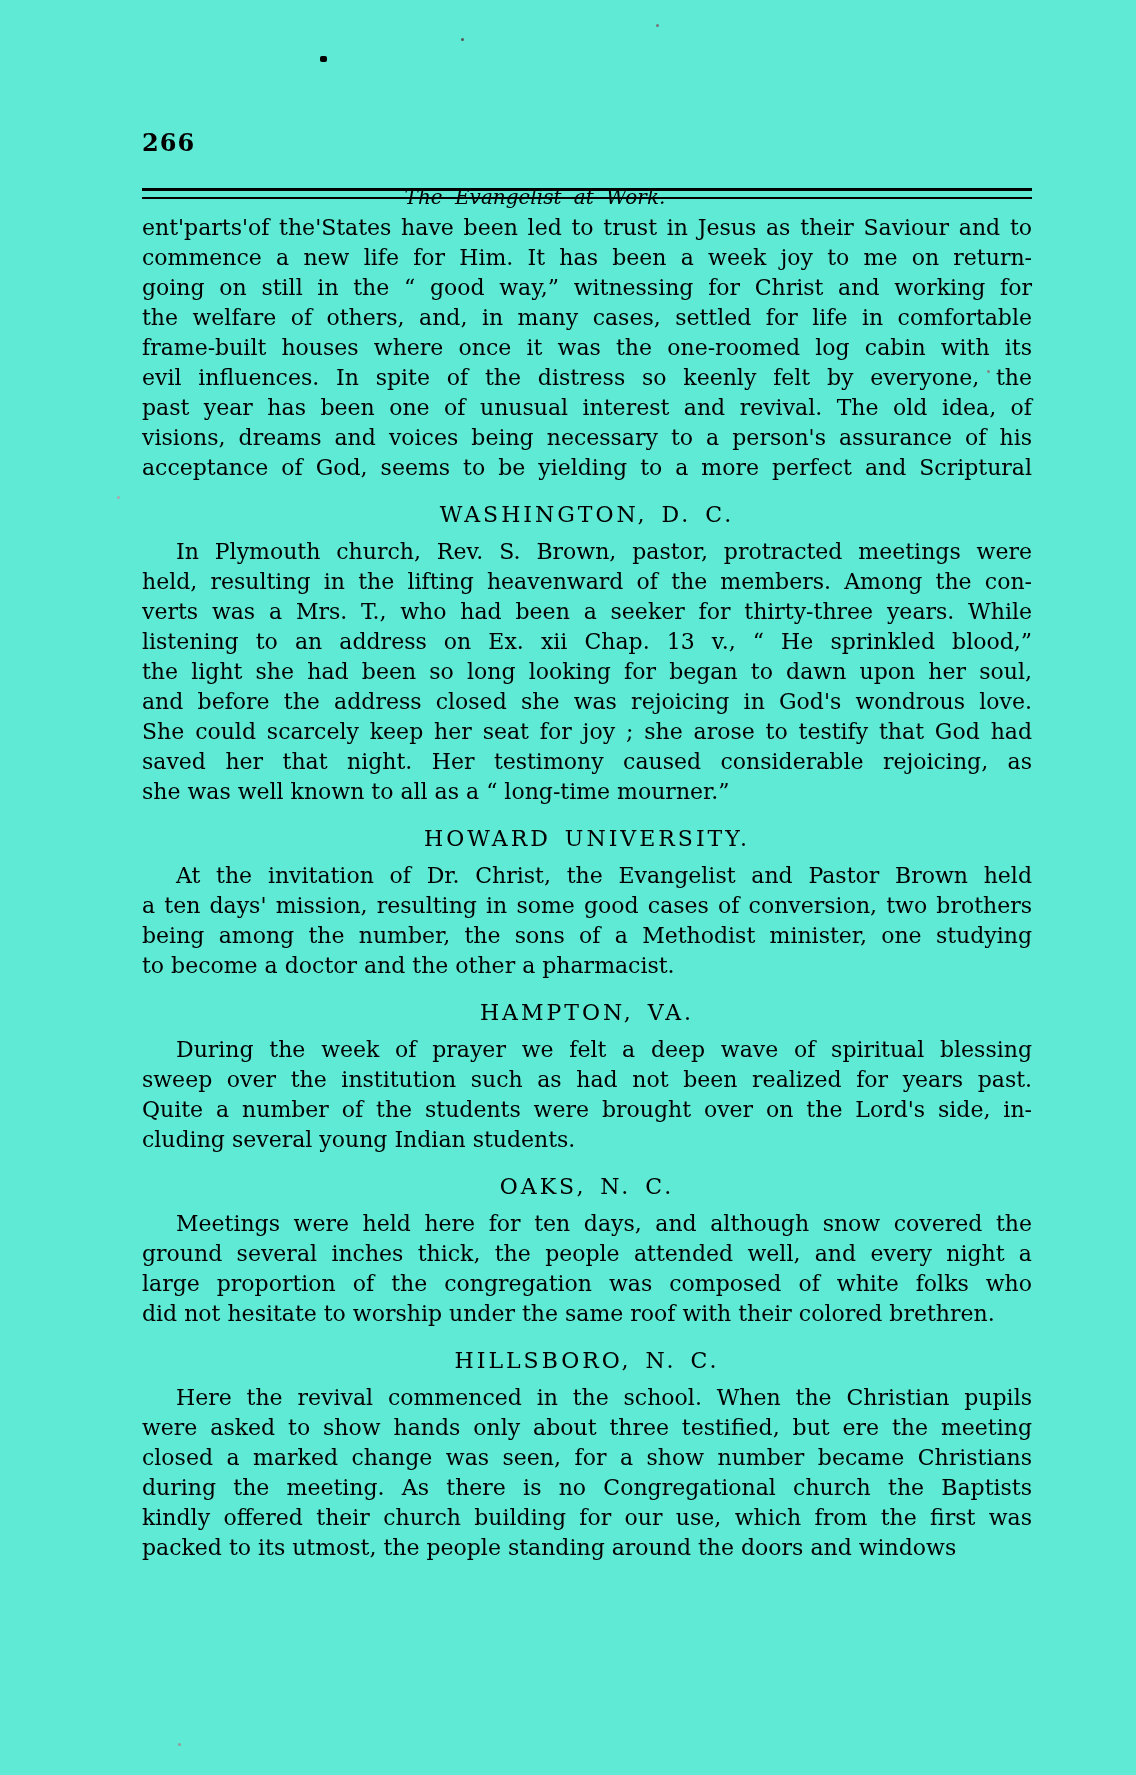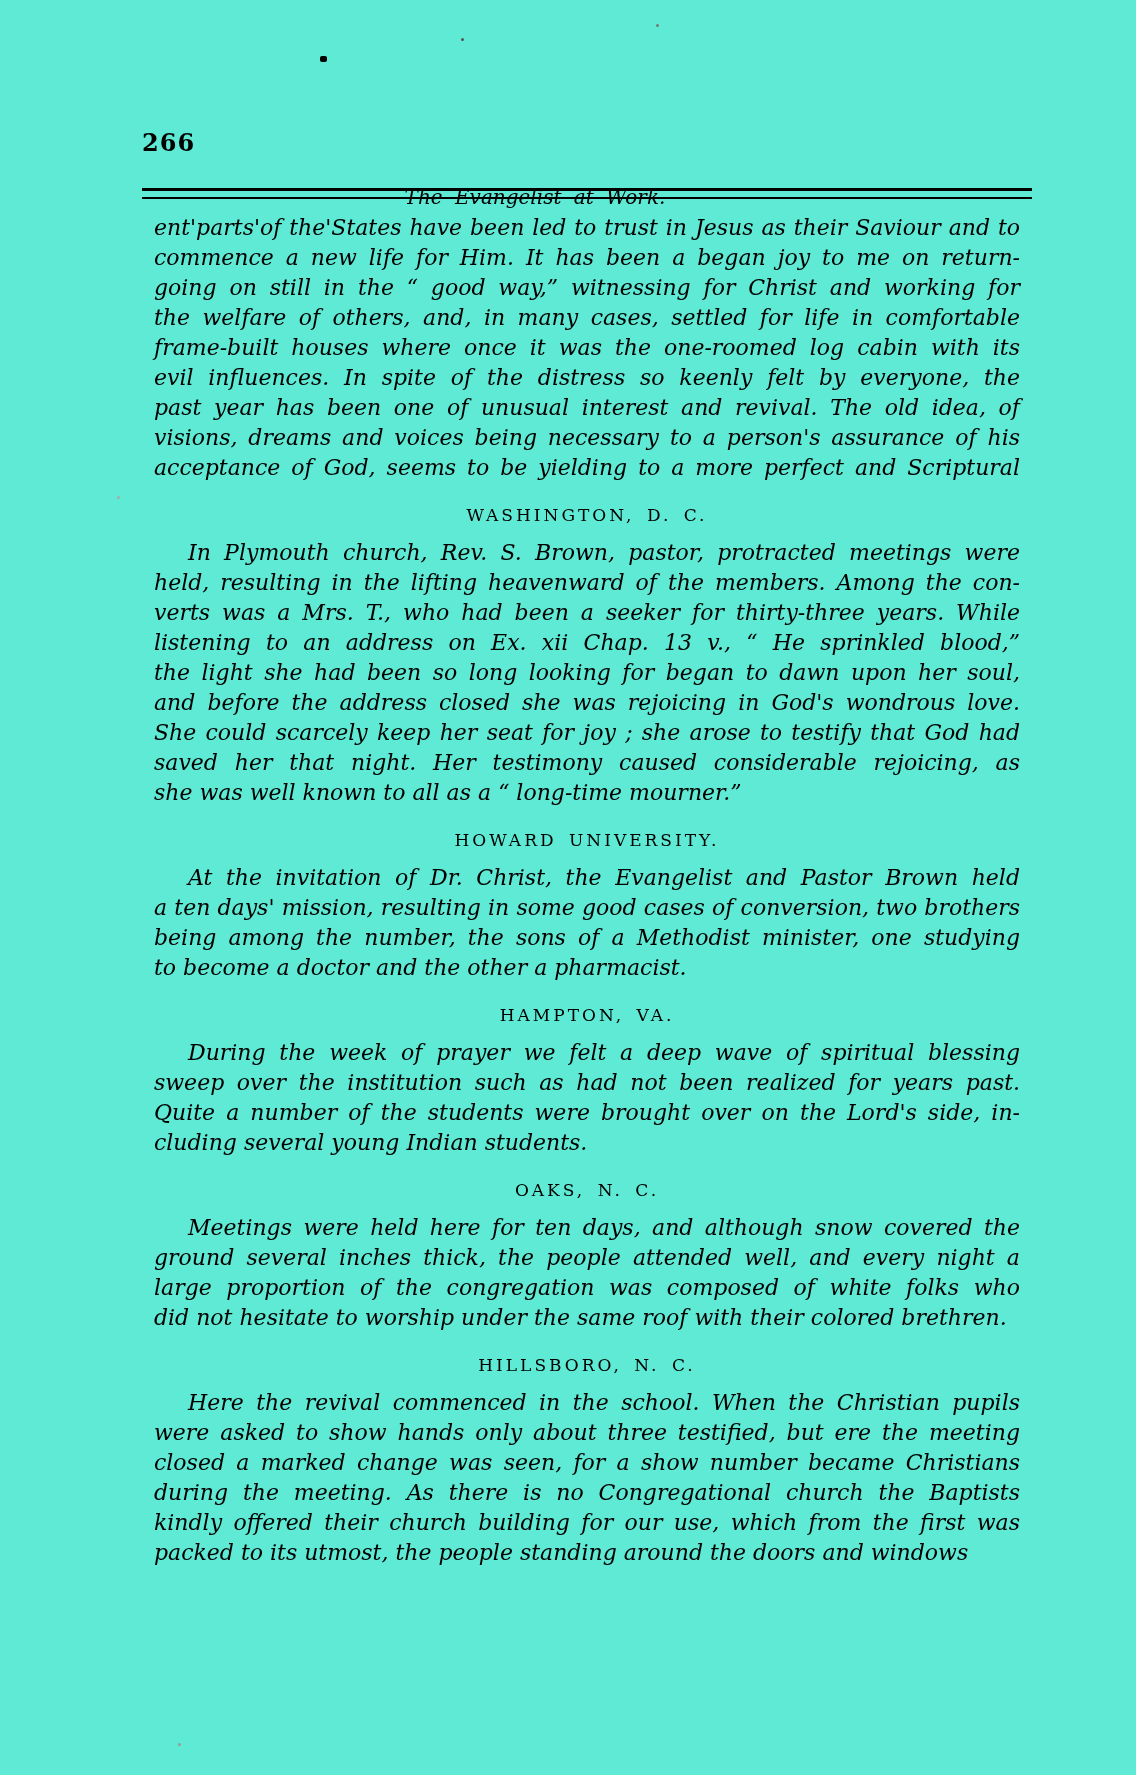--- a/index.html
+++ b/index.html
@@ -47,32 +47,32 @@
     margin-top: 24px;
     height: 6px;
     border-top: 3px solid #000;
     border-bottom: 2px solid #000;
   }
   .body-text {
     margin-top: 14px;
     font-size: 22px;
     line-height: 30px;
   }
-  .para { margin: 12px; font-style: italic; }
+  .para { margin: 0; }
   .line {
     text-align: justify;
     text-align-last: justify;
     white-space: normal;
   }
   .line.last { text-align-last: left; }
   .line.indent { text-indent: 34px; }
   .section-heading {
     margin: 21px 0 11px 0;
     text-align: center;
-    font-size: 17px;
+    font-size: 22px;
     letter-spacing: 3px;
     line-height: 22px;
     word-spacing: 4px;
   }
   .speck {
     position: absolute;
     background: #000;
     border-radius: 50%;
   }
   .speck.s1 { left: 320px; top: 56px;  width: 7px; height: 6px; border-radius: 2px; }
@@ -95,21 +95,21 @@
 
   <div class="content">
     <div class="header-row">
       <span class="page-number">266</span>
       <span class="running-title">The Evangelist at Work.</span>
     </div>
     <div class="header-rule"></div>
     <div class="body-text">
         <div class="para">
           <div class="line">ent'parts'of the'States have been led to trust in Jesus as their Saviour and to</div>
-          <div class="line">commence a new life for Him.  It has been a began joy to me on return-</div>
+          <div class="line">commence a new life for Him.  It has been a week joy to me on return-</div>
           <div class="line">going on still in the “ good way,” witnessing for Christ and working for</div>
           <div class="line">the welfare of others, and, in many cases, settled for life in comfortable</div>
           <div class="line">frame-built houses where once it was the one-roomed log cabin with its</div>
           <div class="line">evil influences.  In spite of the distress so keenly felt by everyone, the</div>
           <div class="line">past year has been one of unusual interest and revival.  The old idea, of</div>
           <div class="line">visions, dreams and voices being necessary to a person's assurance of his</div>
           <div class="line">acceptance of God, seems to be yielding to a more perfect and Scriptural</div>
         </div>
         <div class="section-heading">WASHINGTON, D. C.</div>
         <div class="para">

